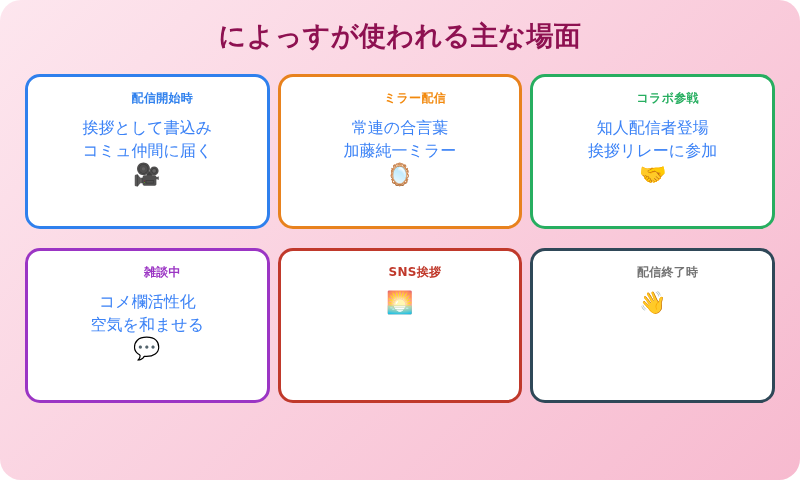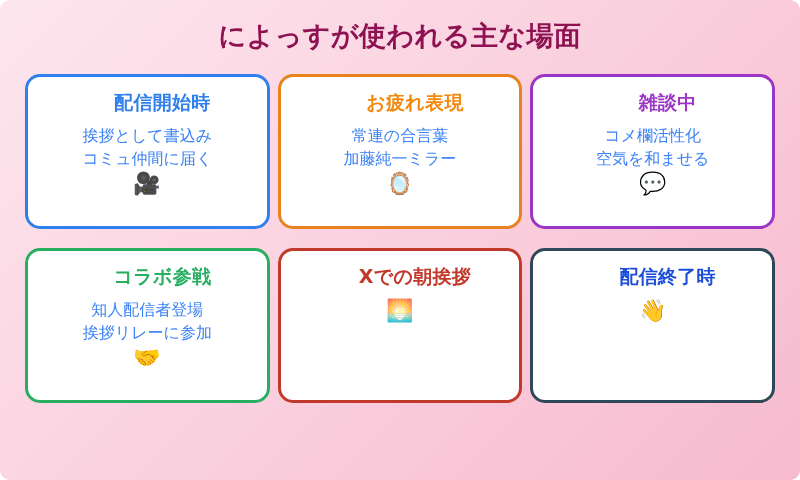--- a/index.html
+++ b/index.html
@@ -6,21 +6,21 @@
     margin: 0;
     padding: 0;
     background: #ffffff;
   }
   #canvas {
     position: relative;
     width: 800px;
     height: 480px;
     box-sizing: border-box;
     background: linear-gradient(135deg, #fde6ee 0%, #fcdce7 40%, #f9c6d8 75%, #f7bacf 100%);
-    border-radius: 10px;
+    border-radius: 21px;
     overflow: hidden;
     font-family: "DejaVu Sans", "Liberation Sans", sans-serif;
     display: flex;
     flex-direction: column;
     align-items: center;
   }
 
   #page-title {
     margin-top: 20px;
     margin-bottom: 0;
@@ -50,21 +50,21 @@
     border-radius: 15px;
     display: flex;
     flex-direction: column;
     align-items: center;
     justify-content: flex-start;
     padding-top: 14px;
     overflow: hidden;
   }
 
   .card-title {
-    font-size: 19px;
+    font-size: 12px;
     font-weight: bold;
     line-height: 1.2;
     letter-spacing: 0.3px;
     text-align: center;
     user-select: none;
     margin-left: 30px;
   }
 
   .card-body {
     margin-top: 10px;
@@ -92,69 +92,69 @@
   .accent-green  { border-color: #27ae60; }
   .accent-purple { border-color: #9b35c4; }
   .accent-red    { border-color: #c0392b; }
   .accent-slate  { border-color: #2f4858; }
 
   .title-blue   { color: #2f80ed; }
   .title-orange { color: #f2890d; }
   .title-green  { color: #27ae60; }
   .title-purple { color: #9b35c4; }
   .title-red    { color: #c0392b; }
-  .title-slate  { color: #1d4ed8; }
+  .title-slate  { color: #737373; }
 </style>
 </head>
 <body>
 
 <div id="canvas" style="background: linear-gradient(135deg, rgb(253, 230, 238) 0%, rgb(247, 186, 207) 100%);">
 
   <h1 id="page-title" style="color: rgb(142, 17, 81);">によっすが使われる主な場面</h1>
 
   <div id="card-grid">
 
     <div class="card accent-blue">
       <div class="card-title title-blue">配信開始時</div>
       <div class="card-body">
         <span class="line">挨拶として書込み</span>
         <span class="line">コミュ仲間に届く</span>
       </div>
       <div class="card-icon">🎥</div>
     </div>
 
     <div class="card accent-orange">
-      <div class="card-title title-orange">お疲れ表現</div>
+      <div class="card-title title-orange">ミラー配信</div>
       <div class="card-body">
         <span class="line">常連の合言葉</span>
         <span class="line">加藤純一ミラー</span>
       </div>
       <div class="card-icon">🪞</div>
+    </div>
+
+    <div class="card accent-green">
+      <div class="card-title title-green">コラボ参戦</div>
+      <div class="card-body">
+        <span class="line">知人配信者登場</span>
+        <span class="line">挨拶リレーに参加</span>
+      </div>
+      <div class="card-icon">🤝</div>
     </div>
 
     <div class="card accent-purple">
       <div class="card-title title-purple">雑談中</div>
       <div class="card-body">
         <span class="line">コメ欄活性化</span>
         <span class="line">空気を和ませる</span>
       </div>
       <div class="card-icon">💬</div>
     </div>
 
-    <div class="card accent-green">
-      <div class="card-title title-green">コラボ参戦</div>
-      <div class="card-body">
-        <span class="line">知人配信者登場</span>
-        <span class="line">挨拶リレーに参加</span>
-      </div>
-      <div class="card-icon">🤝</div>
-    </div>
-
     <div class="card accent-red">
-      <div class="card-title title-red">Xでの朝挨拶</div>
+      <div class="card-title title-red">SNS挨拶</div>
       <div class="card-body">
       </div>
       <div class="card-icon">🌅</div>
     </div>
 
     <div class="card accent-slate">
       <div class="card-title title-slate">配信終了時</div>
       <div class="card-body">
       </div>
       <div class="card-icon">👋</div>

